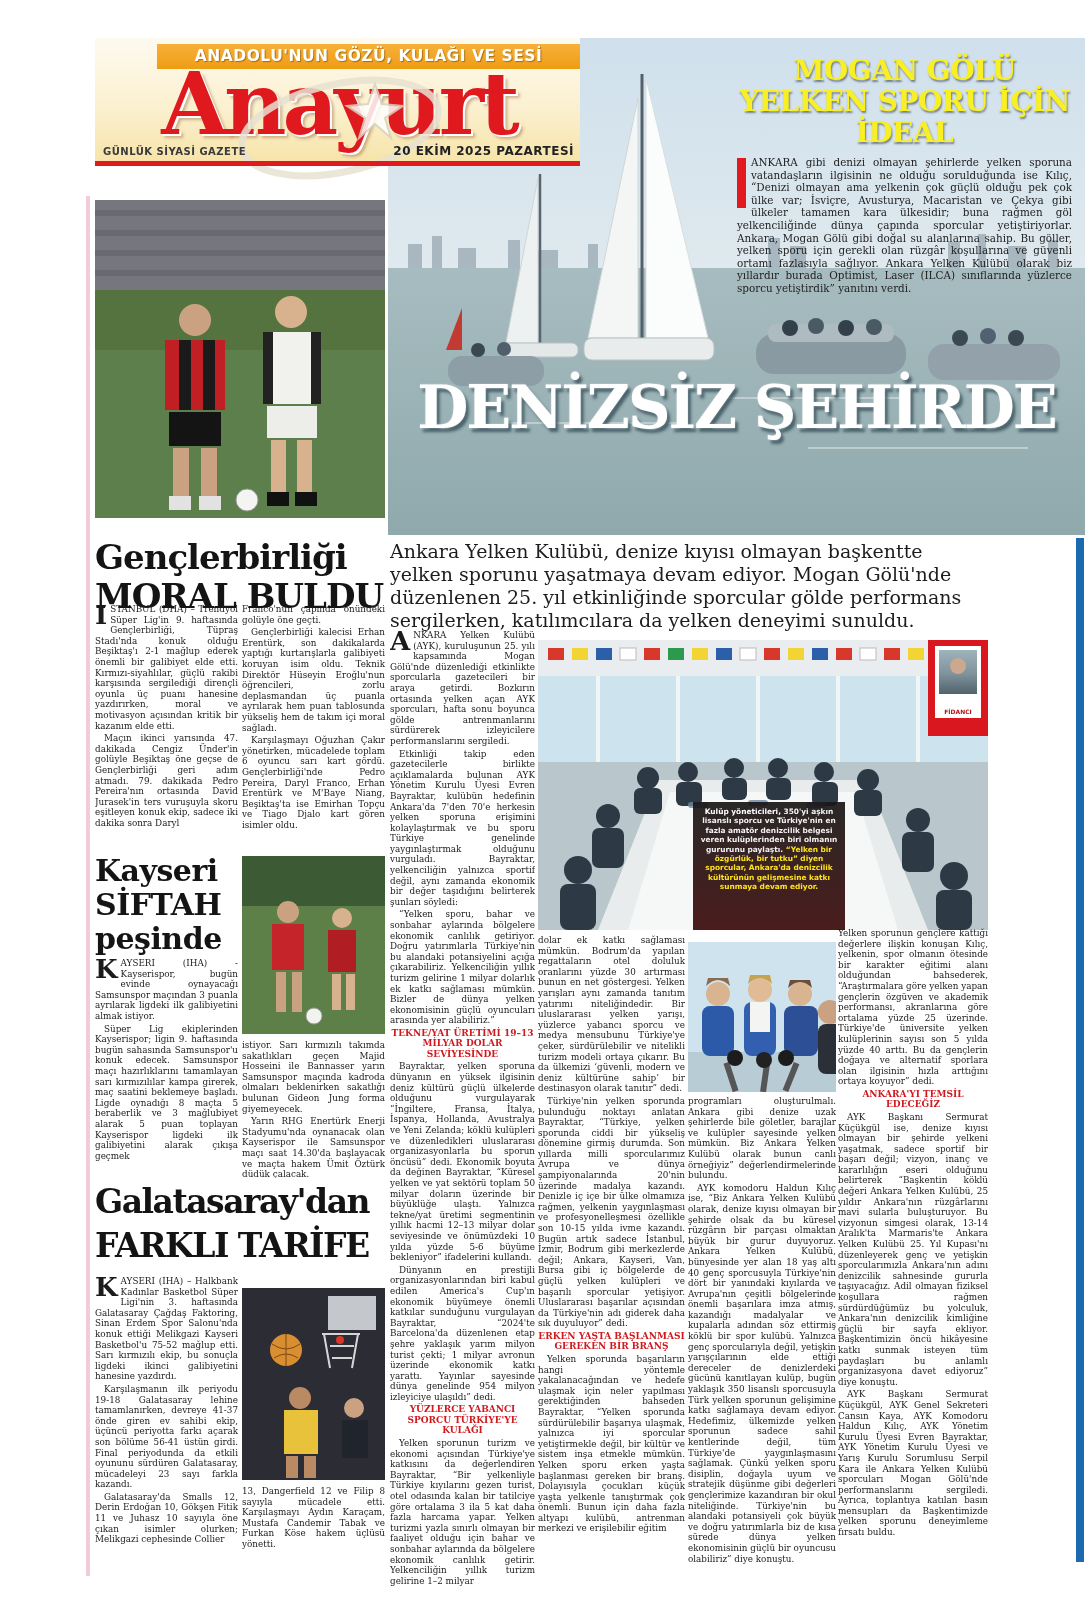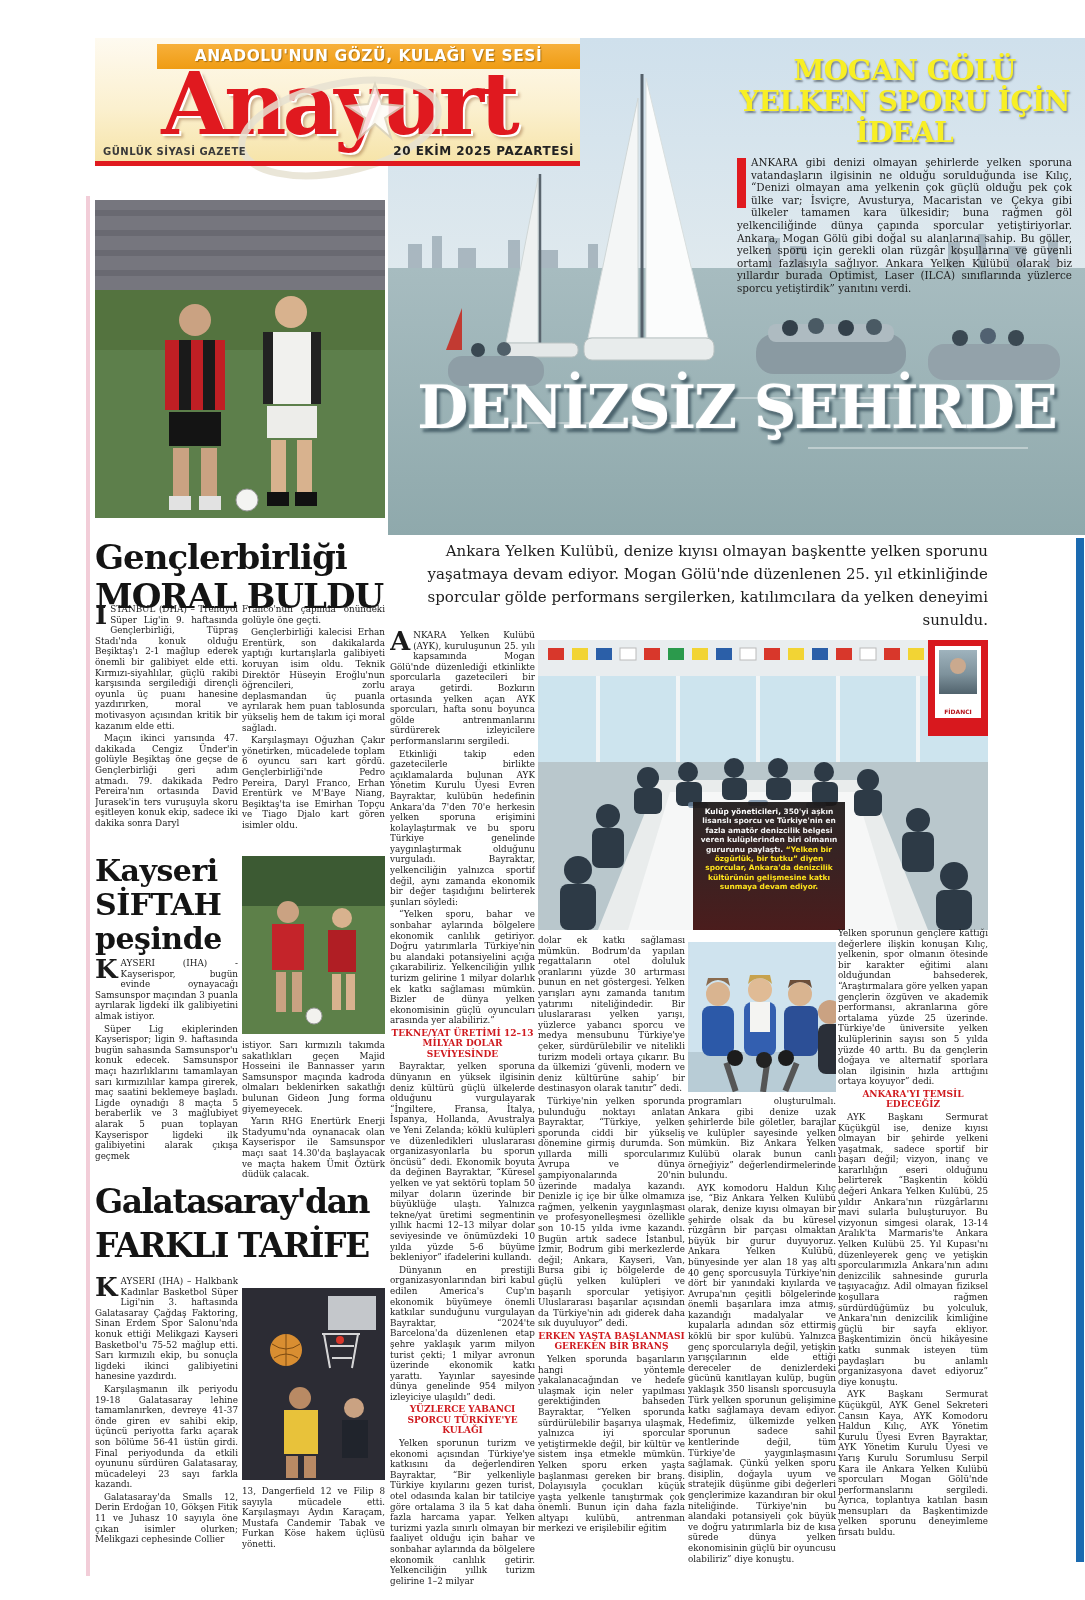--- a/index.html
+++ b/index.html
@@ -36,21 +36,21 @@
   .mogan h2{margin:0 0 8px;font-size:28px;line-height:31px;font-weight:bold;color:#f8ef25;
             text-align:center;letter-spacing:-.5px;text-shadow:1px 2px 2px rgba(90,100,110,.8);}
   .mogan-body{font-size:10.4px;line-height:12.6px;text-align:justify;color:#222;}
   .redbar{float:left;width:9px;height:50px;background:#e01a1f;margin:2px 5px 2px 0;}
 
   
   .lead-headline{position:absolute;left:388px;top:372px;width:697px;text-align:center;z-index:4;
       font-weight:bold;font-size:59px;line-height:72px;letter-spacing:-2px;color:#fff;
       text-shadow:0 0 2px rgba(255,255,255,.4),3px 4px 3px rgba(60,85,95,.85);}
   .standfirst{position:absolute;left:390px;top:540px;width:598px;height:90px;
-      font-size:15px;line-height:23px;color:#1d1d1d;text-align:right;}
+      font-size:19px;line-height:23px;color:#1d1d1d;text-align:left;}
 
   
   .h-serif{font-weight:bold;color:#141414;font-family:"DejaVu Serif",serif;}
   .body-col{position:absolute;font-size:8.8px;line-height:10.6px;text-align:justify;
             color:#1b1b1b;overflow:hidden;}
   .body-col p{margin:0 0 2px;}
   .body-col p+p{text-indent:9px;}
   p.dc::first-letter{float:left;font-weight:bold;font-size:26px;line-height:21px;
             padding:1px 3px 0 0;}
   .red-sub{color:#cf1a1f;font-weight:bold;text-align:center;font-size:9px;line-height:10.5px;
@@ -303,21 +303,21 @@
     </svg>
   </div>
   <div class="body-col gs-col2">
     <p>13, Dangerfield 12 ve Filip 8 sayıyla mücadele etti. Karşılaşmayı Aydın Karaçam, Mustafa Candemir Tabak ve Furkan Köse hakem üçlüsü yönetti.</p>
   </div>
 
   <div class="body-col colA">
     <p class="dc">ANKARA Yelken Kulübü (AYK), kuruluşunun 25. yılı kapsamında Mogan Gölü'nde düzenlediği etkinlikte sporcularla gazetecileri bir araya getirdi. Bozkırın ortasında yelken açan AYK sporcuları, hafta sonu boyunca gölde antrenmanlarını sürdürerek izleyicilere performanslarını sergiledi.</p>
     <p>Etkinliği takip eden gazetecilerle birlikte açıklamalarda bulunan AYK Yönetim Kurulu Üyesi Evren Bayraktar, kulübün hedefinin Ankara'da 7'den 70'e herkesin yelken sporuna erişimini kolaylaştırmak ve bu sporu Türkiye genelinde yaygınlaştırmak olduğunu vurguladı. Bayraktar, yelkenciliğin yalnızca sportif değil, aynı zamanda ekonomik bir değer taşıdığını belirterek şunları söyledi:</p>
     <p>“Yelken sporu, bahar ve sonbahar aylarında bölgelere ekonomik canlılık getiriyor. Doğru yatırımlarla Türkiye'nin bu alandaki potansiyelini açığa çıkarabiliriz. Yelkenciliğin yıllık turizm gelirine 1 milyar dolarlık ek katkı sağlaması mümkün. Bizler de dünya yelken ekonomisinin güçlü oyuncuları arasında yer alabiliriz.”</p>
-    <p class="red-sub">TEKNE/YAT ÜRETİMİ 12–13 MİLYAR DOLAR SEVİYESİNDE</p>
+    <p class="red-sub">TEKNE/YAT ÜRETİMİ 19–13 MİLYAR DOLAR SEVİYESİNDE</p>
     <p>Bayraktar, yelken sporuna dünyanın en yüksek ilgisinin deniz kültürü güçlü ülkelerde olduğunu vurgulayarak “İngiltere, Fransa, İtalya, İspanya, Hollanda, Avustralya ve Yeni Zelanda; köklü kulüpleri ve düzenledikleri uluslararası organizasyonlarla bu sporun öncüsü” dedi. Ekonomik boyuta da değinen Bayraktar, “Küresel yelken ve yat sektörü toplam 50 milyar doların üzerinde bir büyüklüğe ulaştı. Yalnızca tekne/yat üretimi segmentinin yıllık hacmi 12–13 milyar dolar seviyesinde ve önümüzdeki 10 yılda yüzde 5-6 büyüme bekleniyor” ifadelerini kullandı.</p>
     <p>Dünyanın en prestijli organizasyonlarından biri kabul edilen America's Cup'ın ekonomik büyümeye önemli katkılar sunduğunu vurgulayan Bayraktar, “2024'te Barcelona'da düzenlenen etap şehre yaklaşık yarım milyon turist çekti; 1 milyar avronun üzerinde ekonomik katkı yarattı. Yayınlar sayesinde dünya genelinde 954 milyon izleyiciye ulaşıldı” dedi.</p>
     <p class="red-sub">YÜZLERCE YABANCI SPORCU TÜRKİYE'YE KULAĞI</p>
     <p>Yelken sporunun turizm ve ekonomi açısından Türkiye'ye katkısını da değerlendiren Bayraktar, “Bir yelkenliyle Türkiye kıyılarını gezen turist, otel odasında kalan bir tatilciye göre ortalama 3 ila 5 kat daha fazla harcama yapar. Yelken turizmi yazla sınırlı olmayan bir faaliyet olduğu için bahar ve sonbahar aylarında da bölgelere ekonomik canlılık getirir. Yelkenciliğin yıllık turizm gelirine 1–2 milyar</p>
   </div>
 
   <div class="meeting-photo">
     <svg width="450" height="290" viewBox="0 0 450 290">
       <rect width="450" height="290" fill="#b9c7cc"></rect>
       <rect width="450" height="36" fill="#e9edef"></rect>

